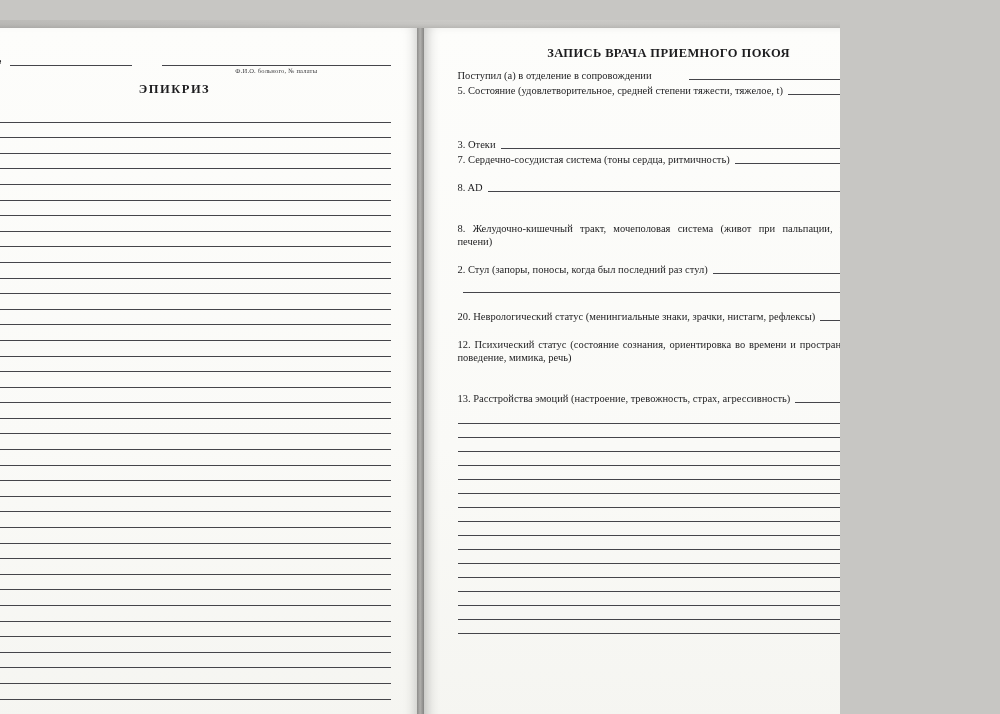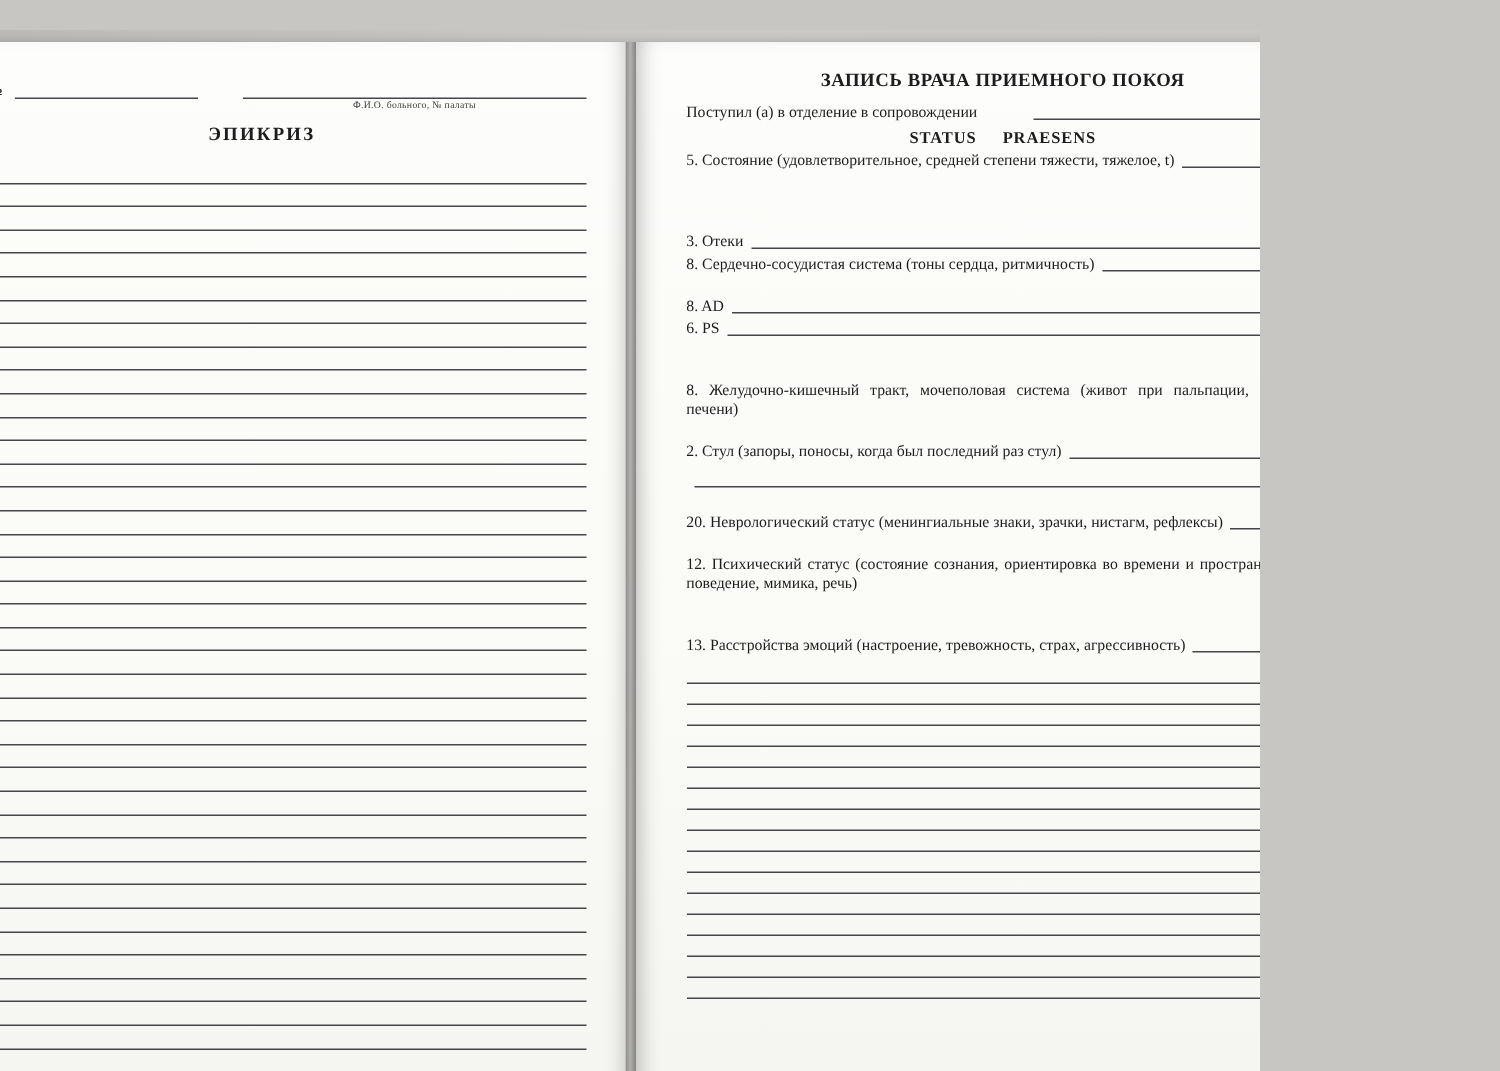--- a/index.html
+++ b/index.html
@@ -176,44 +176,39 @@
     </div>
 
     <div class="fold"></div>
 
     <div class="page page-right">
       <div class="page-title rt">ЗАПИСЬ ВРАЧА ПРИЕМНОГО ПОКОЯ</div>
       <div class="field intro">
         <span class="field-text">Поступил (а) в отделение в сопровождении</span>
         <span class="fill"></span>
       </div>
-      <div class="status-heading">STATUS PRAESENS</div>
       <div id="form-items">
           <div class="field">
             <span class="field-text">5. Состояние (удовлетворительное, средней степени тяжести, тяжелое, t)</span>
             <span class="fill"></span>
           </div>
           <div class="blank-line"></div>
           <div class="blank-line"></div>
           <div class="blank-line"></div>
           <div class="field">
             <span class="field-text">3. Отеки</span>
             <span class="fill"></span>
           </div>
           <div class="field">
-            <span class="field-text">8. Сердечно-сосудистая система (тоны сердца, ритмичность)</span>
+            <span class="field-text">7. Сердечно-сосудистая система (тоны сердца, ритмичность)</span>
             <span class="fill"></span>
           </div>
           <div class="blank-line"></div>
           <div class="field">
             <span class="field-text">8. AD</span>
-            <span class="fill"></span>
-          </div>
-          <div class="field">
-            <span class="field-text">6. PS</span>
             <span class="fill"></span>
           </div>
           <div class="blank-line"></div>
           <div class="blank-line"></div>
           <div class="field">
             <span class="field-text">8. Желудочно-кишечный тракт, мочеполовая система (живот при пальпации, край печени)</span>
             <span class="fill"></span>
           </div>
           <div class="blank-line"></div>
           <div class="field">

